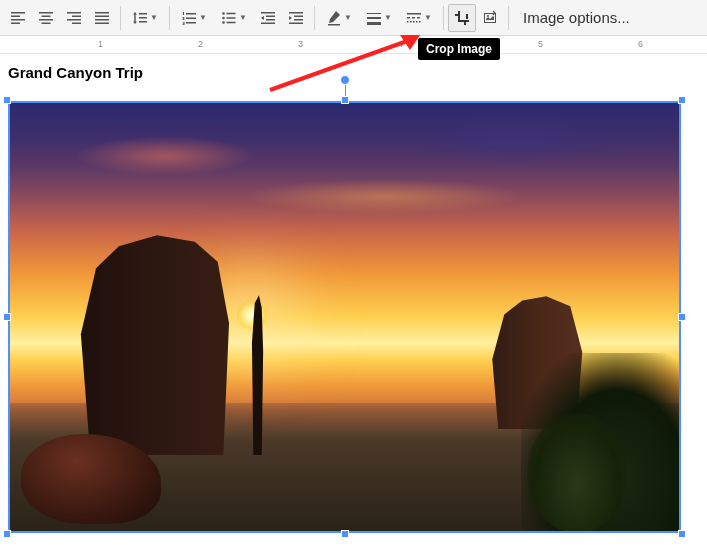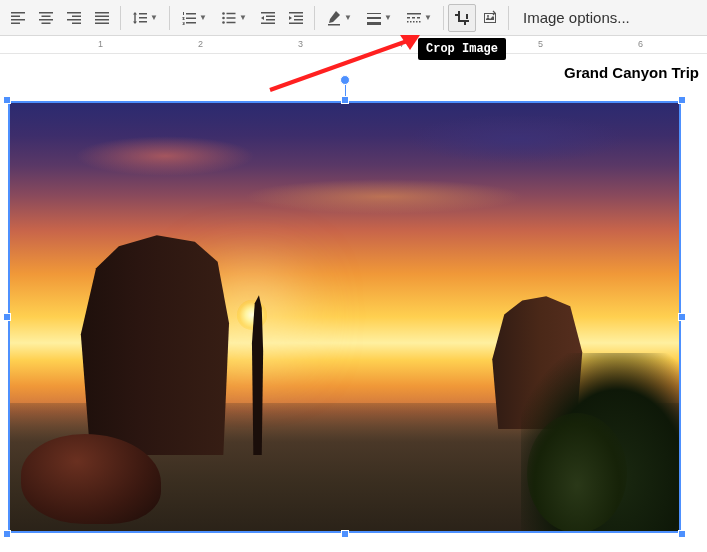--- a/index.html
+++ b/index.html
@@ -10,38 +10,38 @@
 .tool-btn.active { border: 1px solid #c0c0c0; background: #eee; }
 .tool-sep { width: 1px; height: 24px; background: #d0d0d0; margin: 0 4px; }
 .dropdown-arrow { font-size: 8px; margin-left: 2px; color: #666; }
 .tool-btn.wide { width: 40px; }
 
 .image-options { font-size: 15px; color: #333; padding: 0 10px; cursor: pointer; }
 
 .ruler { height: 18px; background: #fff; border-bottom: 1px solid #e5e5e5; position: relative; font-size: 9px; color: #888; }
 .ruler-num { position: absolute; top: 3px; }
 
-.doc-area { position: relative; padding: 10px 8px; text-align: right; }
+.doc-area { position: relative; padding: 10px 8px; }
 .doc-title { font-weight: bold; font-size: 15px; color: #000; margin-bottom: 8px; }
 
 .image-wrap { position: relative; width: 673px; height: 432px; margin-top: 20px; }
 .sel-border { position: absolute; inset: 0; border: 2px solid #4d90fe; }
 .handle { position: absolute; width: 8px; height: 8px; background: #4d90fe; border: 1px solid #fff; }
 .handle.tl { top: -5px; left: -5px; }
 .handle.tr { top: -5px; right: -5px; }
 .handle.bl { bottom: -5px; left: -5px; }
 .handle.br { bottom: -5px; right: -5px; }
 .handle.tm { top: -5px; left: 50%; margin-left: -4px; }
 .handle.bm { bottom: -5px; left: 50%; margin-left: -4px; }
 .handle.ml { left: -5px; top: 50%; margin-top: -4px; }
 .handle.mr { right: -5px; top: 50%; margin-top: -4px; }
 .rotate-handle { position: absolute; top: -26px; left: 50%; margin-left: -5px; width: 10px; height: 10px; background: #4d90fe; border: 1px solid #fff; border-radius: 50%; }
 .rotate-line { position: absolute; top: -16px; left: 50%; width: 1px; height: 14px; background: #4d90fe; }
 
-.tooltip { position: absolute; top: 38px; left: 418px; background: #000; color: #fff; font-size: 12px; font-weight: bold; padding: 4px 8px; border-radius: 2px; z-index: 100; font-family: Liberation Mono, monospace; }
+.tooltip { position: absolute; top: 38px; left: 418px; background: #000; color: #fff; font-size: 12px; font-weight: bold; padding: 4px 8px; border-radius: 2px; z-index: 100; }
 
 .arrow { position: absolute; top: 30px; left: 260px; width: 170px; height: 70px; z-index: 99; pointer-events: none; }
 
 .scene { width: 100%; height: 100%; position: relative; overflow: hidden; }
 .sky { position: absolute; inset: 0; background: linear-gradient(180deg, #2a2a70 0%, #3d2d6b 8%, #5a3866 15%, #8a4a5c 22%, #c8654a 30%, #f09838 40%, #ffd050 50%, #fff0a0 56%, #ffd050 60%, #f09838 66%, #c87040 72%, #8a6848 80%, #5a5a4a 100%); }
 .cloud1 { position: absolute; top: 8%; left: 10%; width: 180px; height: 40px; background: radial-gradient(ellipse, rgba(200,100,90,0.7) 0%, transparent 70%); border-radius: 50%; }
 .cloud2 { position: absolute; top: 3%; right: 8%; width: 220px; height: 50px; background: radial-gradient(ellipse, rgba(60,50,120,0.8) 0%, transparent 70%); border-radius: 50%; }
 .cloud3 { position: absolute; top: 18%; left: 35%; width: 280px; height: 35px; background: radial-gradient(ellipse, rgba(220,140,80,0.6) 0%, transparent 70%); border-radius: 50%; }
 .sun { position: absolute; top: 46%; left: 34%; width: 30px; height: 30px; background: radial-gradient(circle, #fffce0 0%, #fff4a0 30%, rgba(255,220,100,0.6) 60%, transparent 100%); border-radius: 50%; box-shadow: 0 0 60px 30px rgba(255,240,180,0.5); }
 .butte1 { position: absolute; bottom: 18%; left: 8%; width: 190px; height: 220px; background: linear-gradient(90deg, #1a0e0a 0%, #2a1510 40%, #3a2015 100%); clip-path: polygon(15% 100%, 10% 45%, 18% 15%, 30% 5%, 50% 0%, 70% 3%, 82% 12%, 88% 40%, 85% 100%); }

